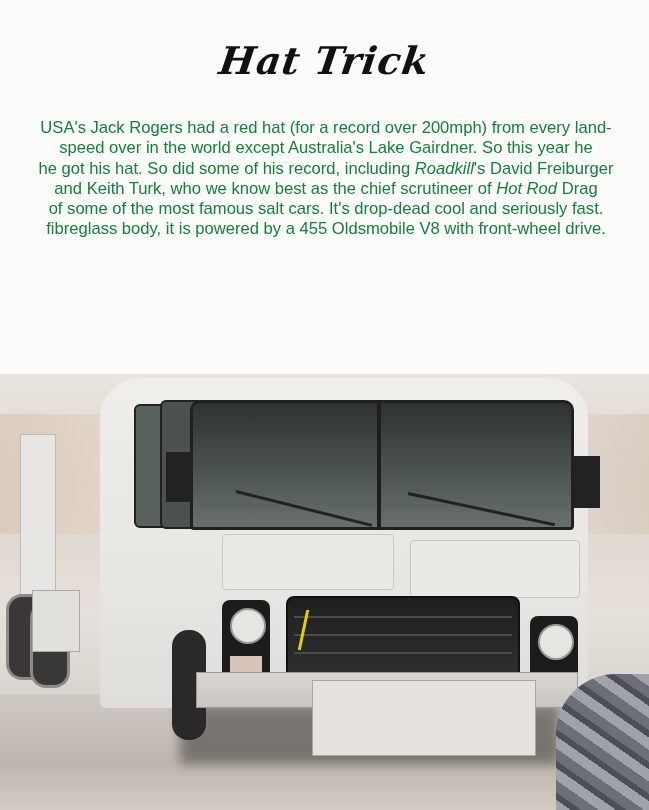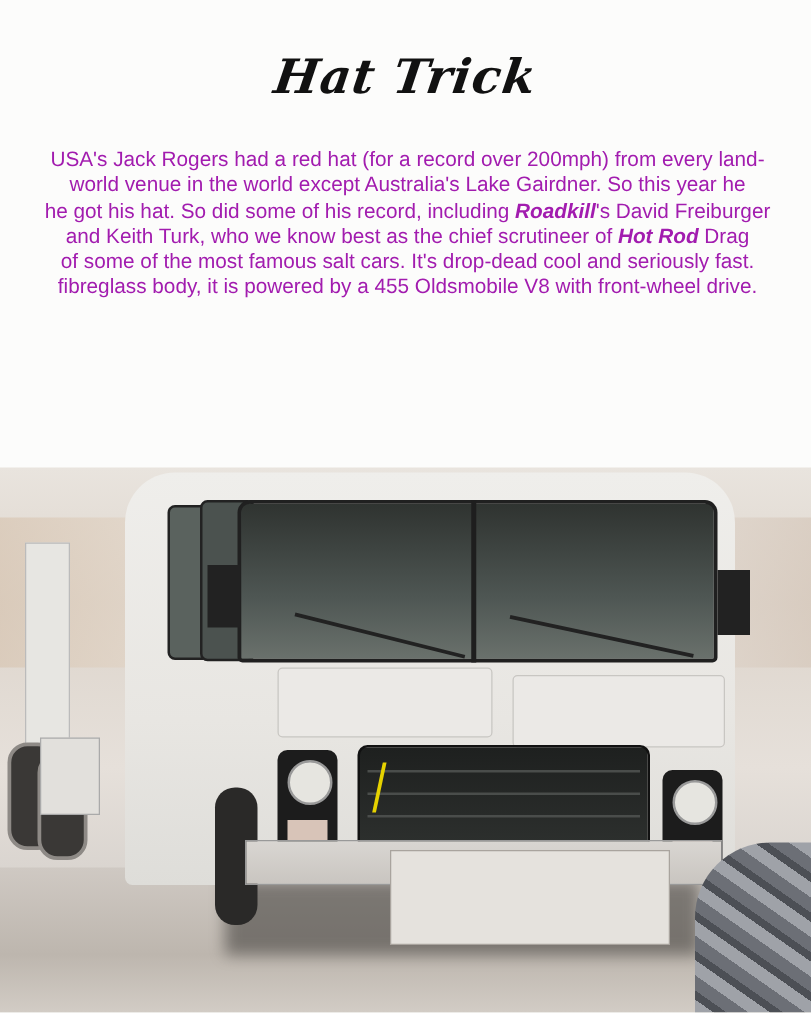--- a/index.html
+++ b/index.html
@@ -14,25 +14,25 @@
       position: absolute; left: 0; width: 649px; top: 38px;
       text-align: center;
       font-family: "DejaVu Serif", "Liberation Serif", serif;
       font-style: italic; font-weight: bold;
       font-size: 38px; color: #111;
       letter-spacing: 1px;
       transform: skewX(-8deg);
     }
     .body-text {
       position: absolute; left: 6px; width: 640px; top: 118px;
-      text-align: center; color: #a21caf;
+      text-align: center; color: #15803d;
       font-size: 16.6px; line-height: 20.3px;
     }
     .body-text .line { display: block; white-space: nowrap; }
-    .body-text em { font-style: italic; font-weight: bold; }
+    .body-text em { font-style: italic; }
 
     .photo {
       position: absolute; left: 0; top: 374px; width: 649px; height: 436px;
       overflow: hidden;
       background: linear-gradient(180deg, #e9e4de 0%, #ddd5cc 25%, #e6e0da 55%, #d9d4cf 75%, #cfcbc6 100%);
     }
     .haze { position: absolute; left: 0; top: 40px; width: 649px; height: 120px;
       background: linear-gradient(90deg, #d8c6b3 0%, #e7ddd2 30%, #e8e2dc 70%, #d6c8bb 100%); opacity: .7; }
     .ground { position: absolute; left: 0; top: 320px; width: 649px; height: 116px;
       background: linear-gradient(180deg, #cfc9c3, #bdb6ae 60%, #d2ccc5); }
@@ -64,21 +64,21 @@
     .decal { position: absolute; left: 302px; top: 236px; width: 14px; height: 40px; border-left: 3px solid #e6d200; transform: skewX(-12deg); }
   </style>
 </head>
 <body>
 
 <div class="page">
   <div class="heading">Hat Trick</div>
 
   <div class="body-text">
     <span class="line">USA's Jack Rogers had a red hat (for a record over 200mph) from every land-</span>
-    <span class="line">world venue in the world except Australia's Lake Gairdner. So this year he</span>
+    <span class="line">speed over in the world except Australia's Lake Gairdner. So this year he</span>
     <span class="line"><span>he got his hat. So did some of his record, including </span><em>Roadkill</em><span>'s David Freiburger</span></span>
     <span class="line"><span>and Keith Turk, who we know best as the chief scrutineer of </span><em>Hot Rod</em><span> Drag</span></span>
     <span class="line">of some of the most famous salt cars. It's drop-dead cool and seriously fast.</span>
     <span class="line">fibreglass body, it is powered by a 455 Oldsmobile V8 with front-wheel drive.</span>
   </div>
 
   <div class="photo" aria-label="White GMC motorhome push car on salt flats with trailer and Camaro">
     <div class="haze"></div>
     <div class="ground"></div>
 

